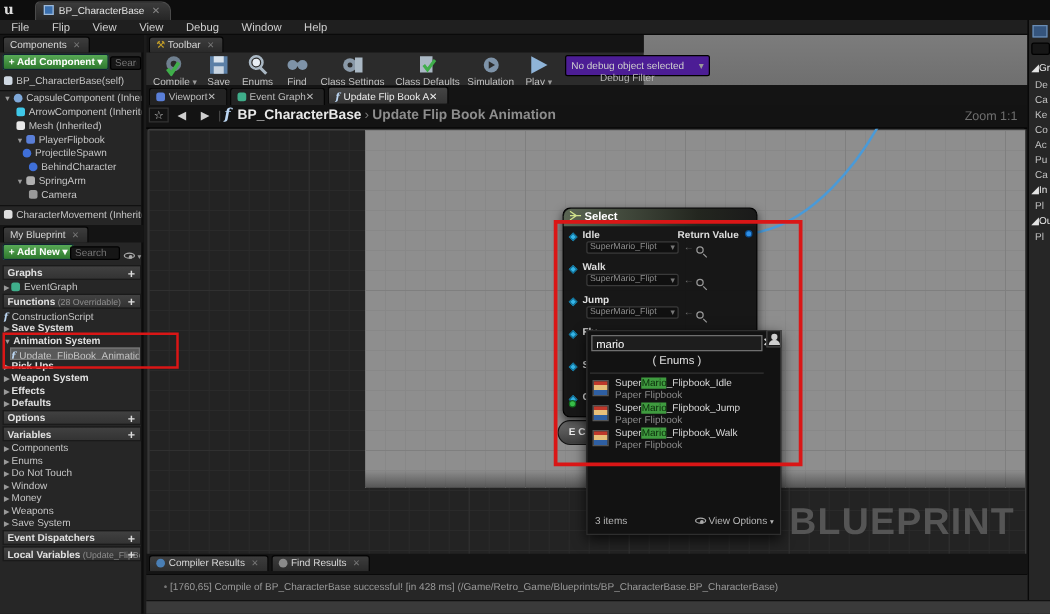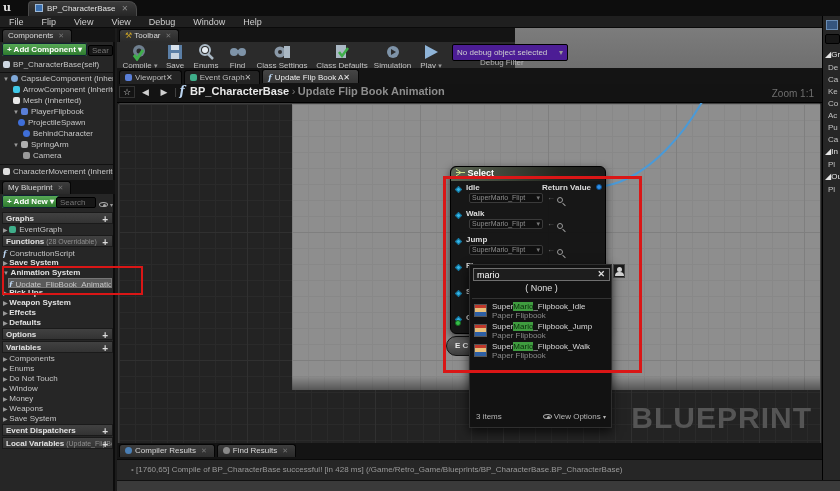--- a/index.html
+++ b/index.html
@@ -90,21 +90,21 @@
   .nlabel { position:absolute; color:#ddd; font-size:8px; font-weight:bold; }
   .ndrop { position:absolute; width:74px; height:10px; background:#101010; border:1px solid #3a3a3a; color:#8f8f8f;
     font-size:7px; padding:0 2px; border-radius:2px; }
   .ndrop .dv { float:right; color:#777; }
   .nmini { position:absolute; color:#6f6f6f; font-size:8px; }
   #enum-chip { left:446px; top:336px; width:34px; height:20px; border-radius:10px;
     background:linear-gradient(#6e6e6e,#3c3c3c); border:1px solid #141414; color:#eee; font-weight:bold; font-size:8px;
     padding:4px 0 0 8px; }
 
   
-  #picker { left:469px; top:264px; width:143px; height:164px; background:#121212; border:1px solid #2e2e2e;
+  #picker { left:469px; top:264px; width:156px; height:164px; background:#121212; border:1px solid #2e2e2e;
     box-shadow:0 4px 10px rgba(0,0,0,.7); }
   #picker-search { position:absolute; left:3px; top:3px; width:137px; height:13px; background:#1d1d1d;
     border:1px solid #6f6f6f; color:#fff; font-size:9px; padding:0 14px 0 3px; font-family:"Liberation Sans",sans-serif; }
   #picker-x { position:absolute; right:6px; top:4px; color:#ddd; font-weight:bold; font-size:9px; }
   #picker-none { position:absolute; left:0; top:18px; width:143px; text-align:center; color:#e0e0e0; font-size:9px; }
   #picker-sep { position:absolute; left:2px; top:33px; width:139px; height:1px; background:#333; }
   .pk-item { position:absolute; left:4px; width:136px; height:20px; }
   .pk-thumb { position:absolute; left:0; top:2px; width:13px; height:13px; border:1px solid #555;
     background:linear-gradient(#c0392b 30%, #e8c07a 30%, #e8c07a 60%, #2e5fa3 60%); }
   .pk-name { position:absolute; left:18px; top:0; font-size:8px; color:#d8d8d8; }
@@ -311,21 +311,21 @@
       <div class="ndrop" style="left:18px;top:156px;"><span>SuperMario_Flipt</span><span class="dv">▾</span></div>
       <div class="nmini" style="left:96px;top:156px;">←</div>
       <div style="position:absolute;left:106px;top:158px;"><span class="mag"></span></div>
     </div>
   <div class="pin-c" style="left:4px;top:153px;background:#39c04a;border:1px solid #146b20;"></div>
 </div>
 
 <div id="picker" class="abs">
   <input id="picker-search" value="mario" style="">
   <span id="picker-x">✕</span>
-  <div id="picker-none">( None )</div>
+  <div id="picker-none">( Enums )</div>
   <div id="picker-sep"></div>
   <div id="picker-items">
       <div class="pk-item" style="top:37px;">
         <span class="pk-thumb"></span>
         <span class="pk-name">Super<span class="hl">Mario</span>_Flipbook_Idle</span>
         <span class="pk-type">Paper Flipbook</span>
       </div>
       <div class="pk-item" style="top:57px;">
         <span class="pk-thumb"></span>
         <span class="pk-name">Super<span class="hl">Mario</span>_Flipbook_Jump</span>

